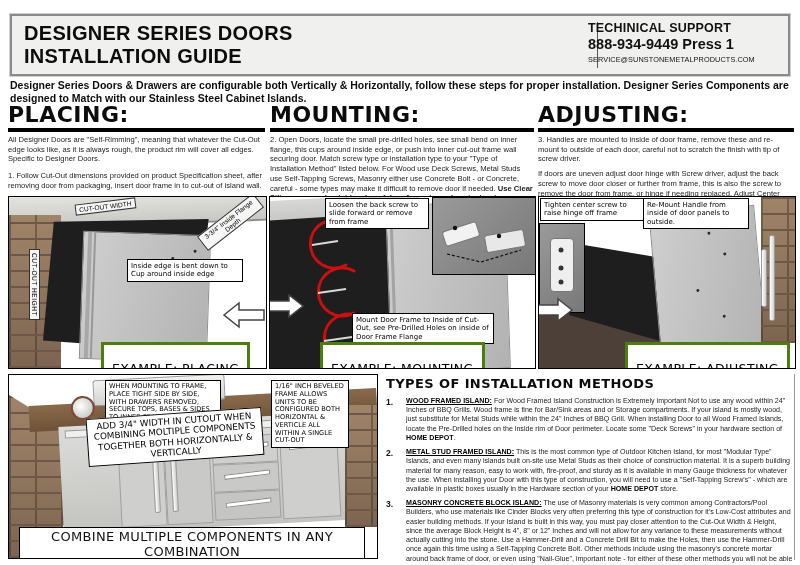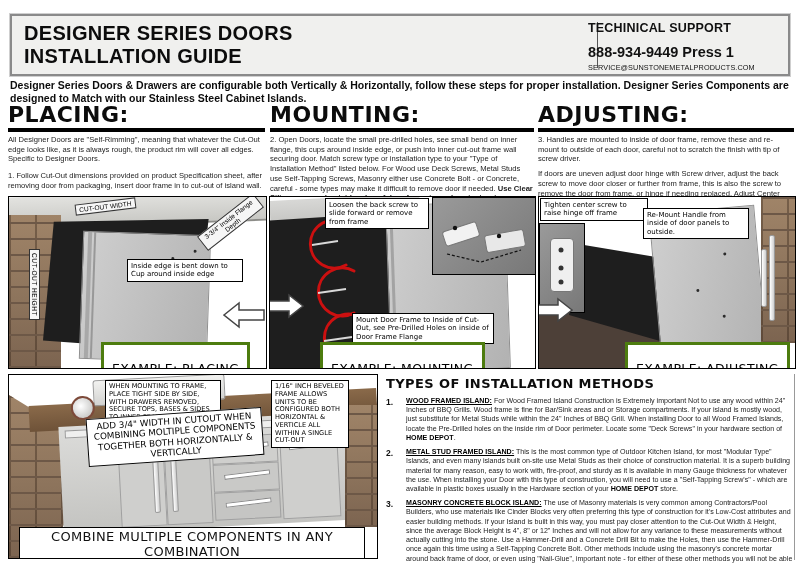--- a/index.html
+++ b/index.html
@@ -12,21 +12,21 @@
 
   
   .header{
     left:10px;top:14px;width:776px;height:58px;
     background:#f0f0ee;border:2px solid #8a8a8a;outline:1px solid #cfcfcf;
   }
   .title{position:absolute;left:12px;top:6px;font-weight:bold;font-size:20px;line-height:1.15;letter-spacing:.3px;color:#0c0c0c;}
   .hdr-divider{position:absolute;left:585px;top:6px;width:1px;height:46px;background:#555;}
   .support{position:absolute;left:576px;top:5px;width:172px;}
   .s-label{font-weight:bold;font-size:12.5px;letter-spacing:.2px;}
-  .s-phone{font-weight:bold;font-size:14.5px;margin-top:9px;}
+  .s-phone{font-weight:bold;font-size:14.5px;margin-top:1px;}
   .s-email{font-size:7.3px;margin-top:3px;letter-spacing:.1px;}
 
   
   .intro{
     left:10px;top:79px;width:782px;
     font-weight:bold;font-size:10.5px;line-height:1.25;color:#0c0c0c;
   }
 
   
   .col{top:102px;}
@@ -222,21 +222,21 @@
   <div class="inset" style="left:0;top:26px;width:44px;height:88px;">
     <div style="position:absolute;left:10px;top:14px;width:22px;height:52px;background:#efefef;border:1px solid #777;border-radius:4px;"></div>
     <svg width="44" height="88" style="position:absolute;left:0;top:0;">
       <circle cx="21" cy="26" r="2.5" fill="#333"></circle>
         <circle cx="21" cy="44" r="2.5" fill="#333"></circle>
         <circle cx="21" cy="58" r="2.5" fill="#333"></circle>
     </svg>
   </div>
 
   <div class="callout" style="left:1px;top:1px;width:100px;">Tighten center screw to raise hinge off frame</div>
-  <div class="callout" style="left:104px;top:11px;width:98px;">Re-Mount Handle from inside of door panels to outside.</div>
+  <div class="callout" style="left:104px;top:1px;width:98px;">Re-Mount Handle from inside of door panels to outside.</div>
 
   <span class="abs" style="left:-4px;top:100px;">
     <svg width="38" height="26" viewBox="0 0 38 26">
         <path d="M37 13 L23 2 L23 8 L0 8 L0 18 L23 18 L23 24 Z" fill="#ffffff" stroke="#444" stroke-width="1.5"></path>
       </svg>
   </span>
 
   <div class="example-label" style="left:86px;top:145px;">EXAMPLE: ADJUSTING</div>
 </div>
 

